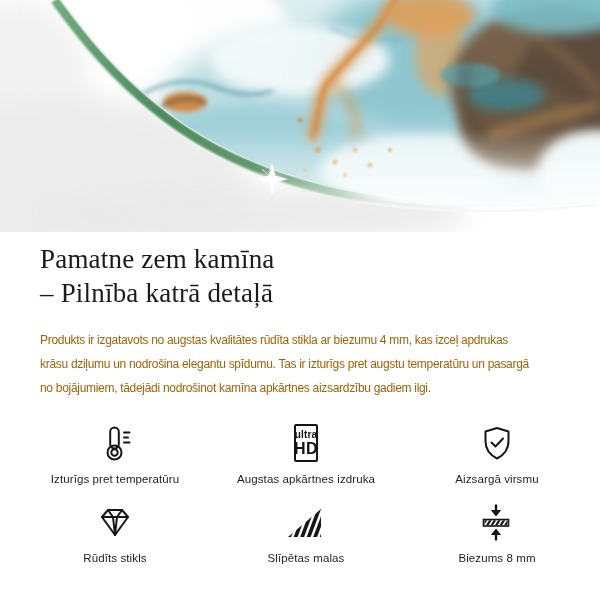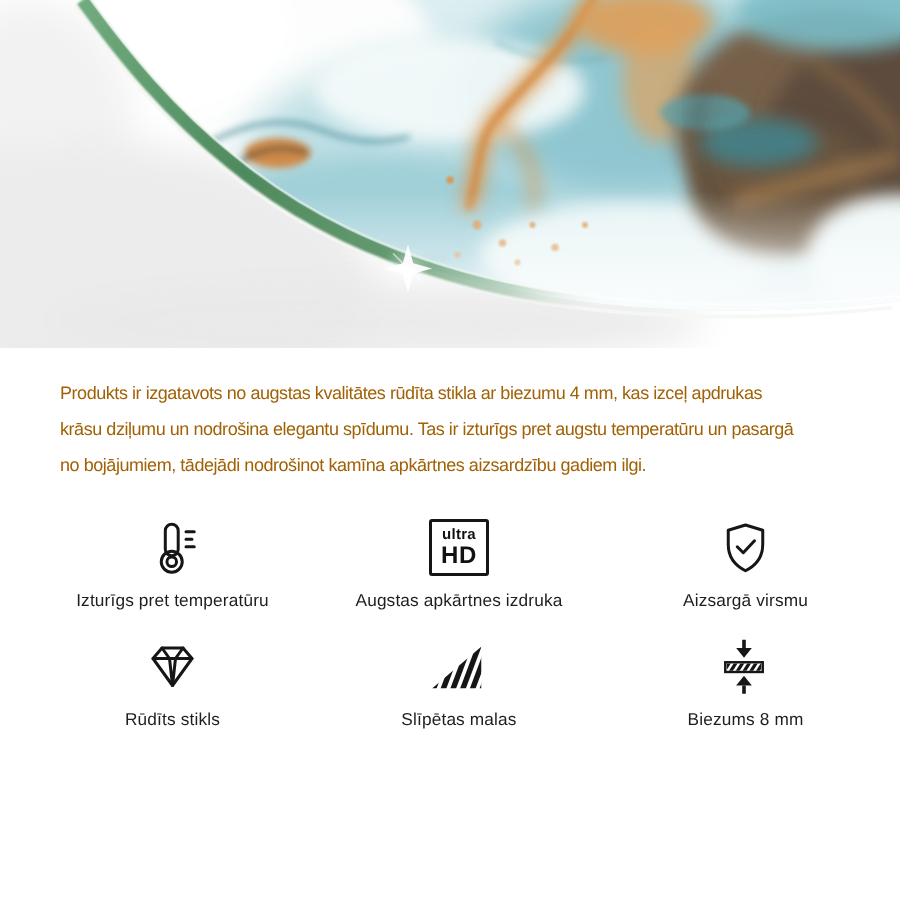--- a/index.html
+++ b/index.html
@@ -20,21 +20,21 @@
   .desc{margin-top:12px;font-size:12px;line-height:24px;color:#a16207;letter-spacing:-.3px;}
   .desc span{display:block;white-space:nowrap;}
   .features{
     margin-top:20px;display:grid;grid-template-columns:150px 1fr 150px;
     row-gap:14px;
   }
   .cell{text-align:center;}
   .icon-wrap{height:46px;display:flex;align-items:center;justify-content:center;}
   .label{margin-top:7px;font-size:11.5px;letter-spacing:.1px;color:#1e1e1e;}
   .uhd-box{
-    box-sizing:border-box;width:40px;height:38px;border:2.5px solid #151515;border-radius:2px;
+    box-sizing:border-box;width:24px;height:38px;border:2.5px solid #151515;border-radius:2px;
     display:flex;flex-direction:column;align-items:center;justify-content:center;line-height:1;
     color:#111;
   }
   .uhd-top{font-size:10px;font-weight:700;letter-spacing:.2px;}
   .uhd-bottom{font-size:16px;font-weight:800;letter-spacing:.4px;margin-top:1px;}
   .ic{stroke:#161616;fill:none;stroke-width:2;stroke-linecap:round;stroke-linejoin:round;}
 </style>
 </head>
 <body>
 
@@ -128,20 +128,24 @@
     <g>
       <circle cx="272" cy="179" r="6" fill="#ffffff" opacity="0.9" filter="url(#f6)"></circle>
       <path d="M272,163 L275.5,175.5 L288,179 L275.5,182.5 L272,195 L268.5,182.5 L256,179 L268.5,175.5 Z" fill="#ffffff" opacity="0.95"></path>
       <path d="M262,169 L282,189" stroke="#ffffff" stroke-width="1" opacity="0.6"></path>
     </g>
   </svg>
 </div>
 
 <div class="content">
 
+  <h1 class="headline">
+    <span>Pamatne zem kamīna</span>
+    <span>– Pilnība katrā detaļā</span>
+  </h1>
 
   <div class="desc">
     <span>Produkts ir izgatavots no augstas kvalitātes rūdīta stikla ar biezumu 4 mm, kas izceļ apdrukas</span>
     <span>krāsu dziļumu un nodrošina elegantu spīdumu. Tas ir izturīgs pret augstu temperatūru un pasargā</span>
     <span>no bojājumiem, tādejādi nodrošinot kamīna apkārtnes aizsardzību gadiem ilgi.</span>
   </div>
 
   <div class="features">
 
     <div class="cell">

